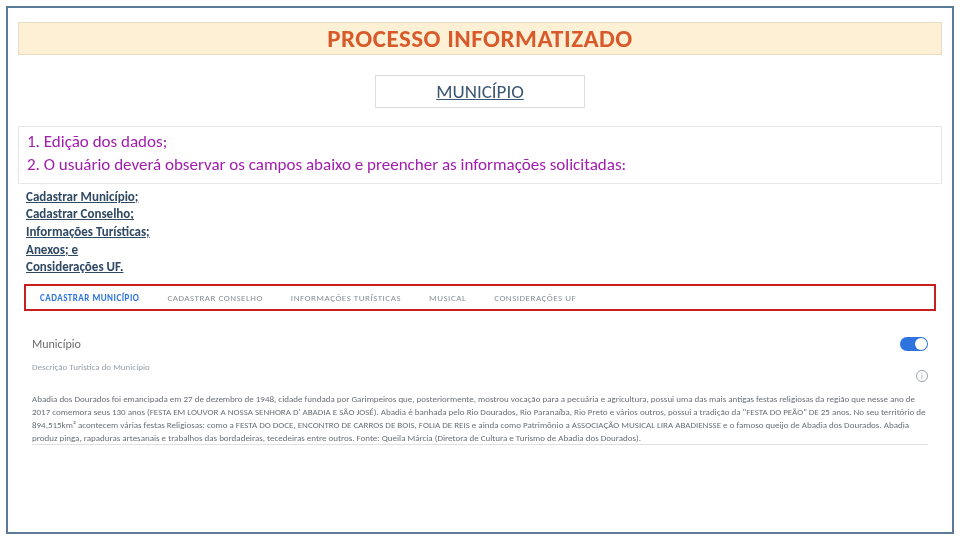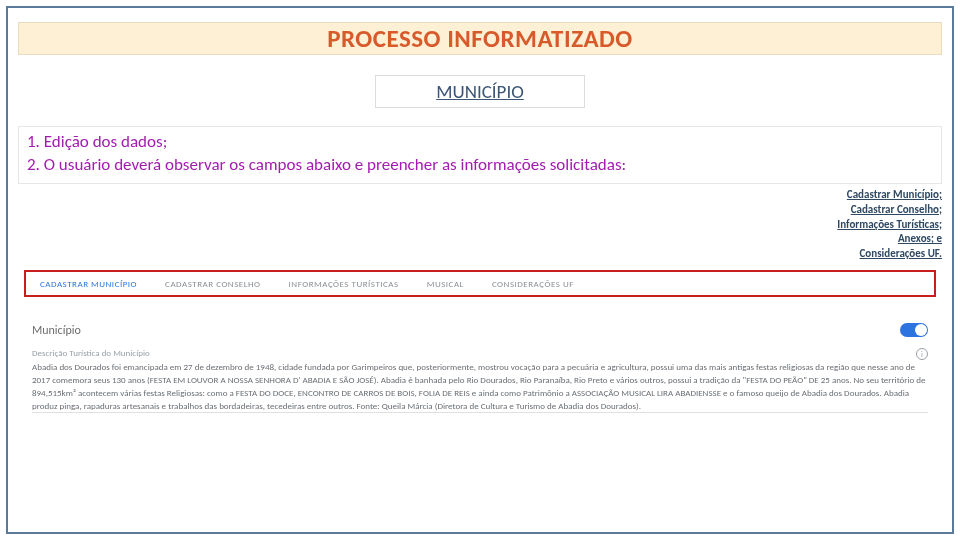--- a/index.html
+++ b/index.html
@@ -50,43 +50,42 @@
   }
   .instructions .line {
     font-size: 17px;
     color: #a21caf;
     line-height: 1.35;
   }
   .sublist {
     padding: 2px 0 4px 8px;
   }
   .sublist div {
-    font-size: 11px;
+    font-size: 13px;
     color: #2f4963;
     font-weight: 600;
     text-decoration: underline;
     line-height: 1.35;
-    text-align: right;
   }
   .tabs-outer {
     border: 2px solid #c81e1e;
     margin: 4px 6px 0 6px;
   }
   .tabs {
     background: #ffffff;
     display: flex;
     align-items: center;
     gap: 28px;
     padding: 6px 14px;
     font-size: 9px;
     letter-spacing: 0.5px;
     color: #8a8f94;
   }
   .tabs .tab { cursor: pointer; }
-  .tabs .tab.active { color: #2d74e0; font-weight: 400; }
+  .tabs .tab.active { color: #2d74e0; font-weight: 700; }
   .form-area {
     margin: 20px 6px 0 6px;
     padding: 6px 8px;
   }
   .form-header {
     display: flex;
     justify-content: space-between;
     align-items: center;
     margin-bottom: 10px;
   }
@@ -109,21 +108,21 @@
     border-radius: 50%;
   }
   .desc-label-row {
     display: flex;
     justify-content: space-between;
     align-items: center;
   }
   .desc-label {
     font-size: 9px;
     color: #9aa0a6;
-    margin-bottom: 2px;
+    margin-bottom: 20px;
   }
   .info-icon {
     width: 12px; height: 12px;
     border: 1px solid #9aa0a6;
     border-radius: 50%;
     font-size: 8px;
     color: #9aa0a6;
     display: inline-flex;
     align-items: center;
     justify-content: center;

